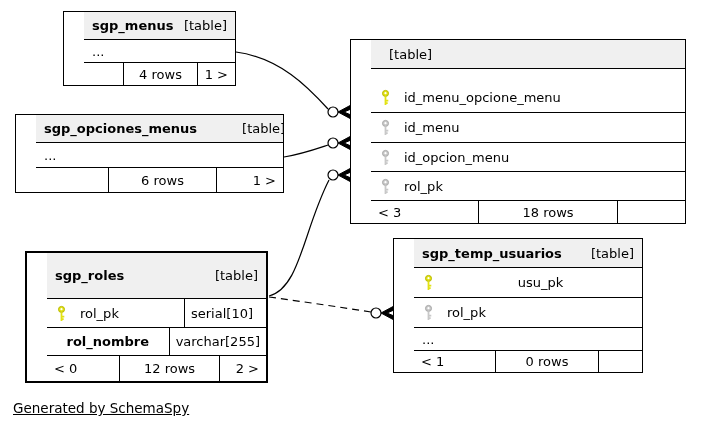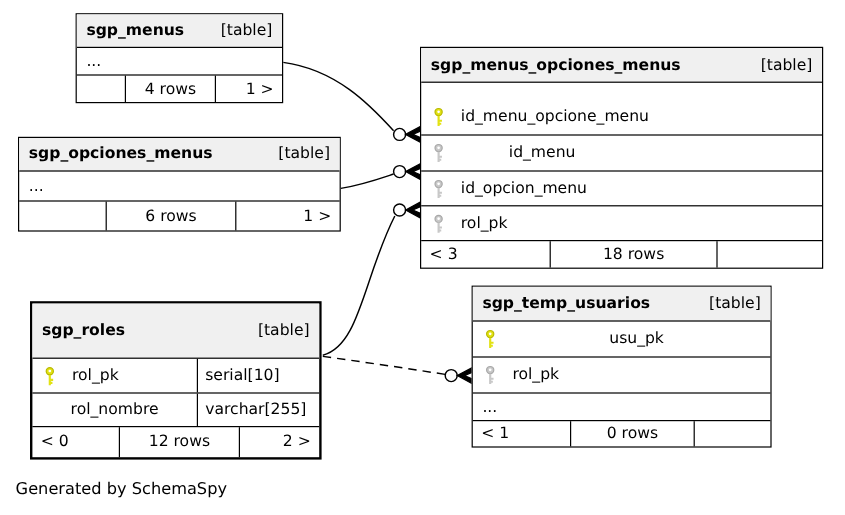--- a/index.html
+++ b/index.html
@@ -2,21 +2,21 @@
 <html><head>
 <meta charset="utf-8">
 <style>
   html,body{margin:0;padding:0;background:#fff;}
   #canvas{
     position:relative;width:704px;height:429px;background:#ffffff;
     font-family:"DejaVu Sans","Liberation Sans",sans-serif;
     font-size:13px;color:#000;overflow:hidden;
   }
   #edges{position:absolute;left:0;top:0;width:704px;height:429px;z-index:1;}
-  .tbl{position:absolute;z-index:2;background:#fff;border:1px solid #000;box-sizing:border-box;}
+  .tbl{position:absolute;z-index:2;background:#fff;border:1px solid #000;box-sizing:border-box;padding-left:20px;}
   .tbl.bold{border-width:2px;}
   .hdr{display:flex;justify-content:space-between;align-items:center;
        background:#f0f0f0;border-bottom:1px solid #000;padding:0 8px;box-sizing:border-box;}
   .hdr .tname{font-weight:bold;white-space:nowrap;}
   .hdr .ttag{font-weight:normal;margin-left:10px;white-space:nowrap;}
   .row{display:flex;align-items:center;border-bottom:1px solid #000;
        padding:0 8px;box-sizing:border-box;white-space:nowrap;}
   .row.last{border-bottom:none;text-align:center;}
   .keyspot{width:12px;display:inline-flex;justify-content:center;margin-right:13px;flex:0 0 auto;}
   .frow .fname{flex:1;}
@@ -24,21 +24,21 @@
   .split .namecell{display:flex;align-items:center;border-right:1px solid #000;
        box-sizing:border-box;height:100%;padding:0 8px;}
   .split .namecell.centered{justify-content:center;}
   .split .typecell{flex:1;display:flex;align-items:center;height:100%;padding:0 6px;}
   .foot{display:flex;box-sizing:border-box;}
   .foot .cell{display:flex;align-items:center;border-right:1px solid #000;
        box-sizing:border-box;height:100%;padding:0 7px;white-space:nowrap;}
   .foot .cell:last-child{border-right:none;}
   .foot .cell.c{justify-content:center;}
   .foot .cell.r{justify-content:flex-end;}
-  .note{position:absolute;left:13px;top:400px;font-size:13.5px;z-index:2;}
+  .note{position:absolute;left:13px;top:400px;font-size:13.5px;z-index:2;text-decoration:underline;}
 </style>
 </head>
 <body>
 
 <div id="canvas">
 
   <svg id="edges" viewBox="0 0 704 429" xmlns="http://www.w3.org/2000/svg">
 
     <g>
       <path d="M236,52 C280,58 308,87 328,109" fill="none" stroke="#000" stroke-width="1.2"></path>
@@ -90,34 +90,33 @@
     </div>
     <div class="row last foot" style="height:24px;padding:0;">
       <div class="cell" style="width:73px;"></div>
       <div class="cell c" style="width:108px;">6 rows</div>
       <div class="cell r" style="flex:1;">1 &gt;</div>
     </div>
   </div>
 
   <div class="tbl" style="left:350px;top:39px;width:336px;">
     <div class="hdr" style="height:29px;">
-      <span class="tname">sgp_menus_opciones_menus</span>
       <span class="ttag">[table]</span>
     </div>
     <div class="row frow" style="height:30px;margin-top:14px;">
       <span class="keyspot">
         <svg width="11" height="17" viewBox="0 0 11 17">
             <circle cx="5.5" cy="4.4" r="3" fill="#e2e214" stroke="#b9b900" stroke-width="1"></circle>
             <circle cx="5.5" cy="4.2" r="1.1" fill="#fff"></circle>
             <path d="M5.5 7.4 V16 M5.5 11.6 H8.3 M5.5 14.1 H7.7" stroke="#e2e214" stroke-width="1.8" fill="none"></path>
           </svg>
       </span>
       <span class="fname">id_menu_opcione_menu</span>
     </div>
-    <div class="row frow" style="height:30px;gap:40px;">
+    <div class="row frow" style="height:30px;">
       <span class="keyspot">
         <svg width="11" height="17" viewBox="0 0 11 17">
             <circle cx="5.5" cy="4.4" r="3" fill="#c8c8c8" stroke="#a8a8a8" stroke-width="1"></circle>
             <circle cx="5.5" cy="4.2" r="1.1" fill="#fff"></circle>
             <path d="M5.5 7.4 V16 M5.5 11.6 H8.3 M5.5 14.1 H7.7" stroke="#c8c8c8" stroke-width="1.8" fill="none"></path>
           </svg>
       </span>
       <span class="fname">id_menu</span>
     </div>
     <div class="row frow" style="height:29px;">
@@ -159,21 +158,21 @@
               <circle cx="5.5" cy="4.4" r="3" fill="#e2e214" stroke="#b9b900" stroke-width="1"></circle>
               <circle cx="5.5" cy="4.2" r="1.1" fill="#fff"></circle>
               <path d="M5.5 7.4 V16 M5.5 11.6 H8.3 M5.5 14.1 H7.7" stroke="#e2e214" stroke-width="1.8" fill="none"></path>
             </svg>
         </span>
         <span>rol_pk</span>
       </span>
       <span class="typecell">serial[10]</span>
     </div>
     <div class="row split" style="height:28px;">
-      <span class="namecell centered" style="width:138px;">
+      <span class="namecell centered" style="width:138px;font-weight:bold;">
         <span>rol_nombre</span>
       </span>
       <span class="typecell">varchar[255]</span>
     </div>
     <div class="row last foot" style="height:25px;padding:0;">
       <div class="cell" style="width:73px;">&lt; 0</div>
       <div class="cell c" style="width:100px;">12 rows</div>
       <div class="cell r" style="flex:1;">2 &gt;</div>
     </div>
   </div>

